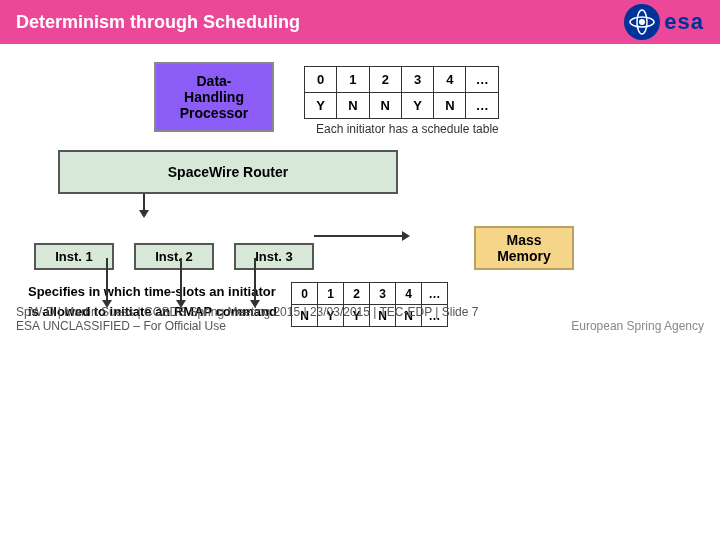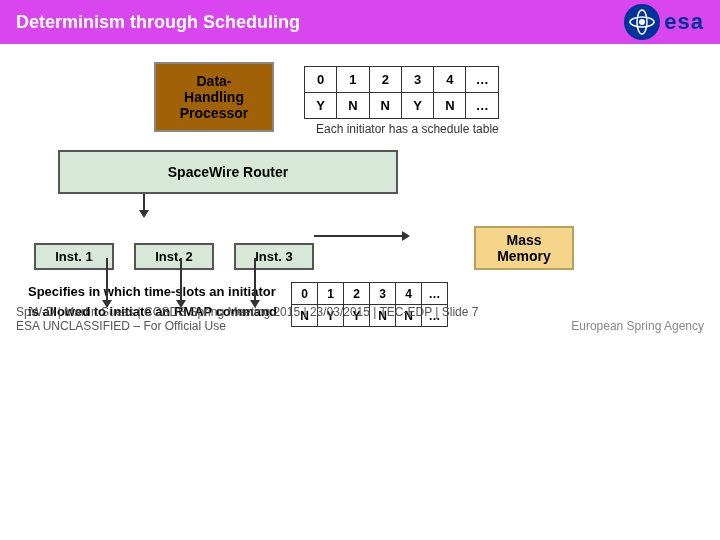--- a/index.html
+++ b/index.html
@@ -4,21 +4,21 @@
   <style>
     * { box-sizing: border-box; margin: 0; padding: 0; }
     body {
       width: 720px;
       height: 540px;
       font-family: Arial, sans-serif;
       background: #fff;
       overflow: hidden;
     }
     .header {
-      background: #d946ef;
+      background: #ec4899;
       color: #fff;
       padding: 4px 16px;
       display: flex;
       align-items: center;
       justify-content: space-between;
       height: 44px;
     }
     .header-title {
       font-size: 18px;
       font-weight: bold;
@@ -45,21 +45,21 @@
       font-size: 22px;
       font-weight: bold;
       color: #003399;
       letter-spacing: 1px;
     }
     .main {
       padding: 10px 24px;
       position: relative;
     }
     .dhp-box {
-      background: #a16207;
+      background: #8b5cf6;
       border: 2px solid #888;
       width: 120px;
       min-height: 70px;
       display: flex;
       align-items: center;
       justify-content: center;
       text-align: center;
       font-size: 14px;
       font-weight: bold;
       padding: 8px;

